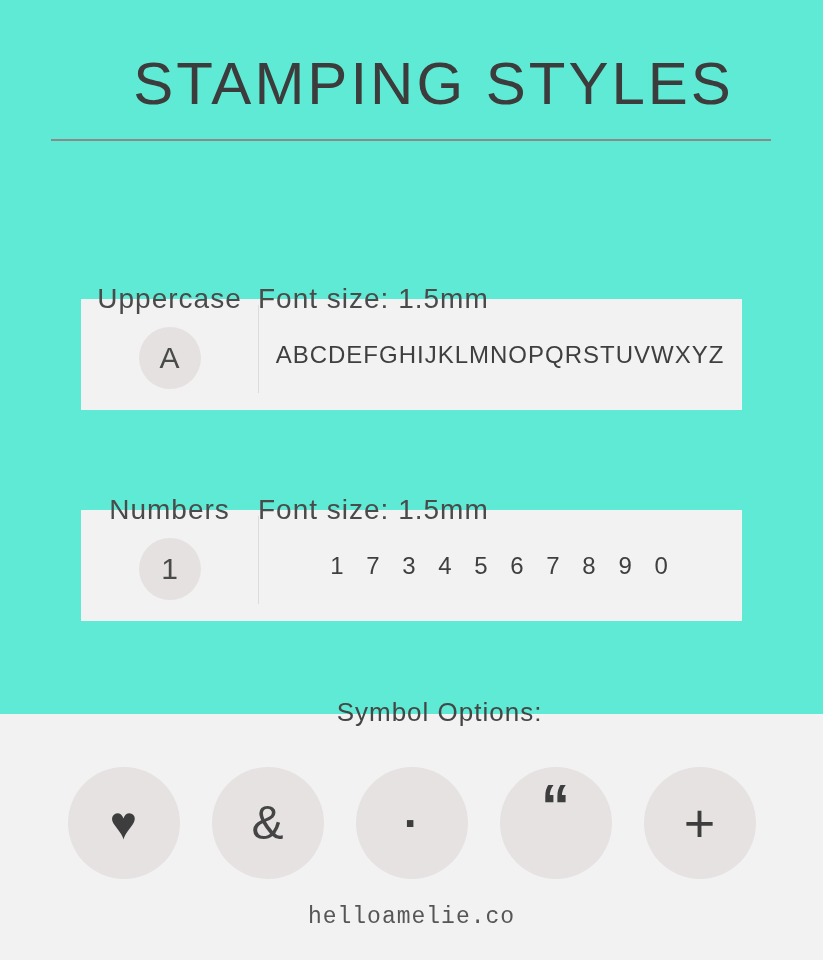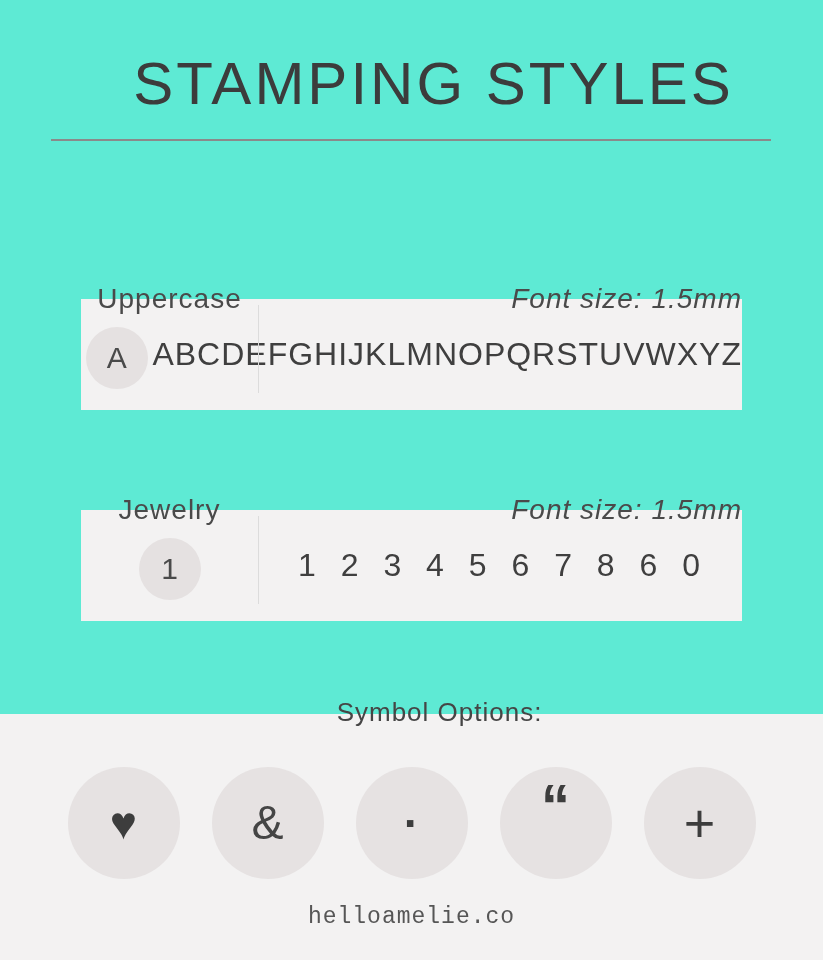--- a/index.html
+++ b/index.html
@@ -59,21 +59,21 @@
     top: -13px; left: 0; right: 0;
     display: flex;
     z-index: 2;
     color: #4a4a4a;
     font-size: 28px;
     font-weight: 300;
     letter-spacing: 1px;
     line-height: 26px;
   }
   .header-left  { width: 177px; text-align: center; }
-  .header-right { flex: 1; text-align: right; font-style: italic; }
+  .header-right { flex: 1; text-align: left; }
 
   .panel {
     position: absolute;
     inset: 0;
     background: #f3f2f2;
     display: flex;
   }
   .sample-col {
     width: 177px;
     display: flex;
@@ -98,21 +98,21 @@
     position: absolute;
     left: 177px; top: 6px;
     width: 1px; height: 88px;
     background: #dcdcdc;
   }
   .panel-content {
     flex: 1;
     display: flex;
     align-items: center;
     justify-content: center;
-    font-size: 32px;
+    font-size: 24px;
     font-weight: 300;
     letter-spacing: 1px;
     color: #3f3f3f;
     white-space: nowrap;
   }
   .panel-content.numbers {
     letter-spacing: 2px;
     word-spacing: 12px;
   }
 
@@ -192,24 +192,24 @@
   </section>
 
   <section class="style-section section-numbers">
     <div class="panel">
       <div class="sample-col">
         <div class="sample-circle">
           <span class="sample-char">1</span>
         </div>
       </div>
       <div class="v-divider"></div>
-      <div class="panel-content numbers">1 2 3 4 5 6 7 8 6 0</div>
+      <div class="panel-content numbers">1 7 3 4 5 6 7 8 9 0</div>
     </div>
     <div class="section-header">
-      <div class="header-left">Jewelry</div>
+      <div class="header-left">Numbers</div>
       <div class="header-right">Font size: 1.5mm</div>
     </div>
   </section>
 
   <section class="symbol-section">
     <div class="symbol-heading">Symbol Options:</div>
     <div class="symbol-row">
       <div class="symbol-circle">
         <span class="sym sym-heart">♥</span>
       </div>

